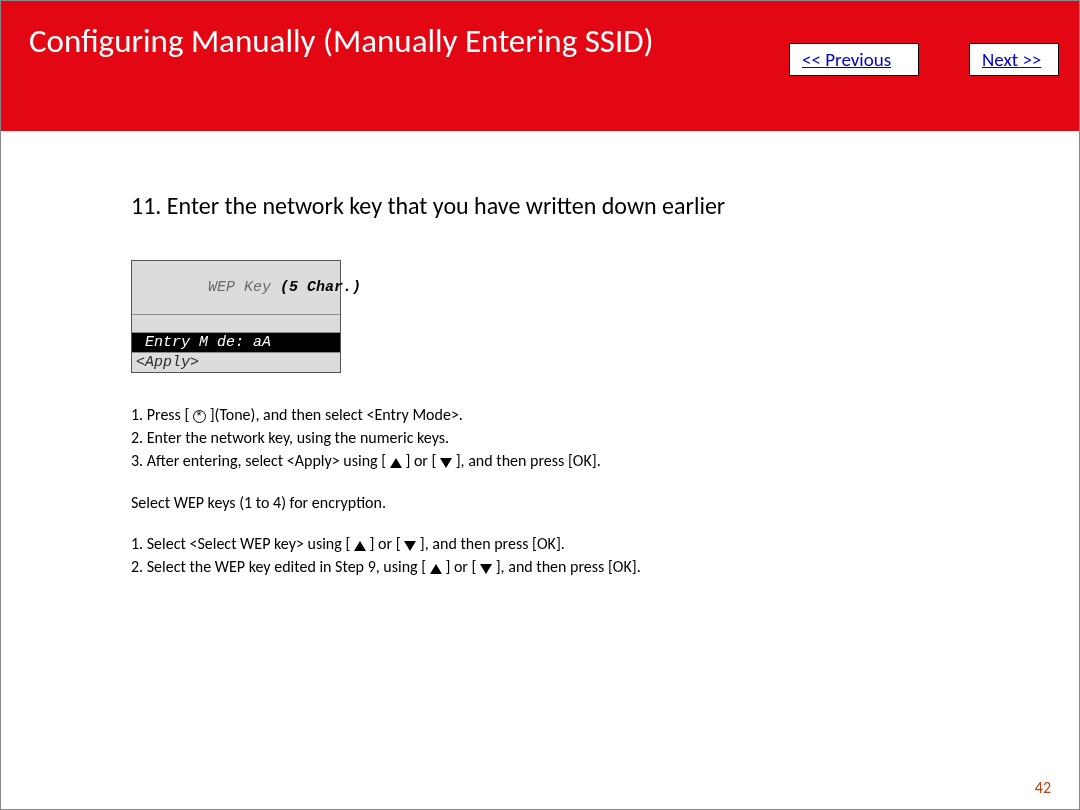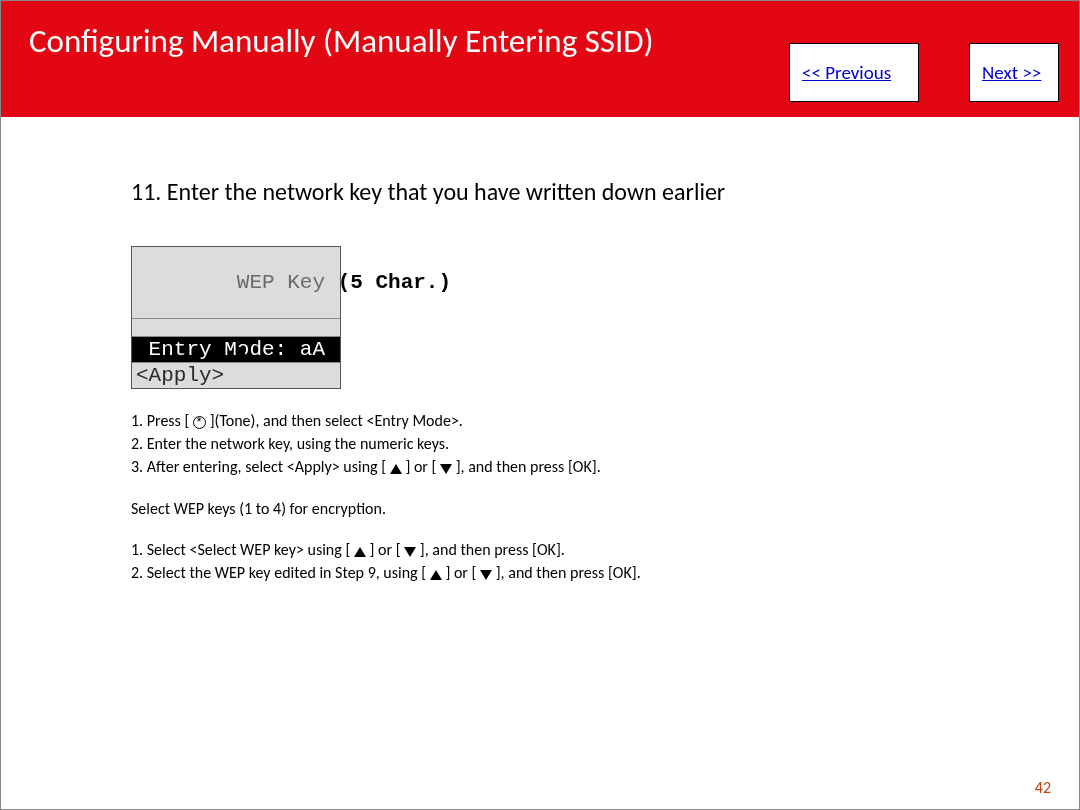--- a/index.html
+++ b/index.html
@@ -7,34 +7,34 @@
   .slide {
     width: 1080px;
     height: 810px;
     position: relative;
     background: #fff;
     border: 1px solid #888;
   }
   .header {
     background: #e30613;
     color: #fff;
-    height: 116px;
+    height: 130px;
     padding: 20px 28px 0 28px;
     position: relative;
   }
   .title {
     font-size: 33px;
     font-weight: 400;
   }
   .navbox {
     position: absolute;
     top: 42px;
     background: #fff;
     border: 1px solid #000;
-    padding: 17px 12px;
+    padding: 4px 12px;
     font-size: 19px;
     color: #0000cc;
     text-decoration: underline;
   }
   .prev { left: 788px; width: 130px; text-align: left; }
   .next { left: 968px; width: 90px; text-align: left; }
   .content {
     padding: 60px 16px 0 130px;
   }
   .step-heading {
@@ -45,23 +45,24 @@
   .ascii-label {
     font-size: 15px;
     font-weight: bold;
     margin-bottom: 4px;
   }
   .lcd {
     width: 210px;
     border: 1px solid #555;
     background: #dcdcdc;
     font-family: "Courier New", monospace;
-    font-size: 21px;
+    font-size: 15px;
     color: #333;
-    margin-bottom: 20px;
+    margin-bottom: 30px;
+    font-style: italic;
   }
   .lcd .row {
     border-bottom: 1px solid #8a8a8a;
     padding: 1px 4px;
     white-space: pre;
   }
   .lcd .row:last-child { border-bottom: none; }
   .lcd .wep-title { color: #6a6a6a; }
   .lcd .wep-title b { color: #000; font-weight: bold; }
   .lcd .cursor-row { position: relative; height: 18px; }

